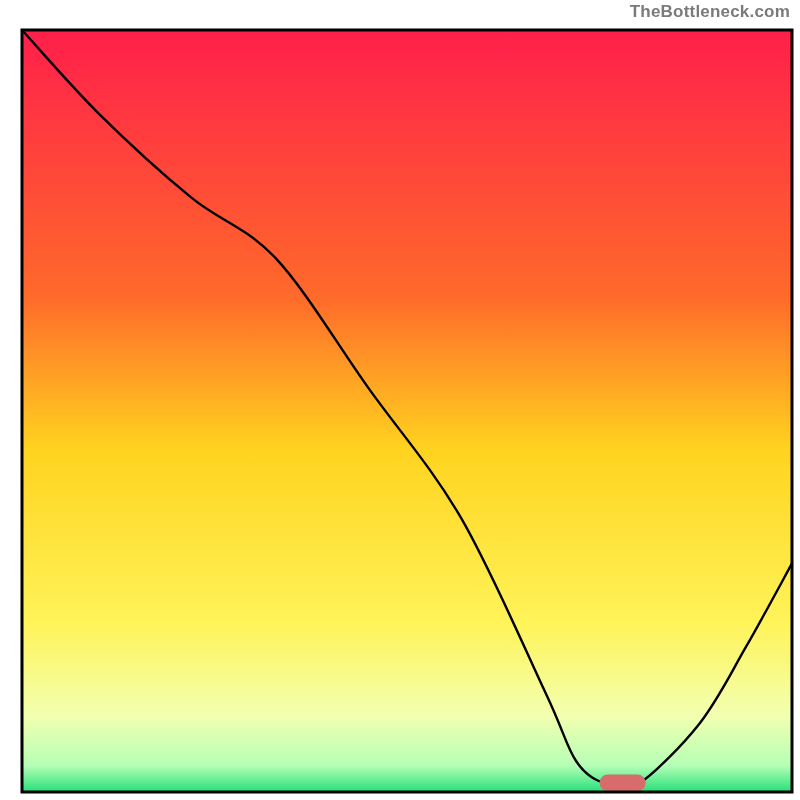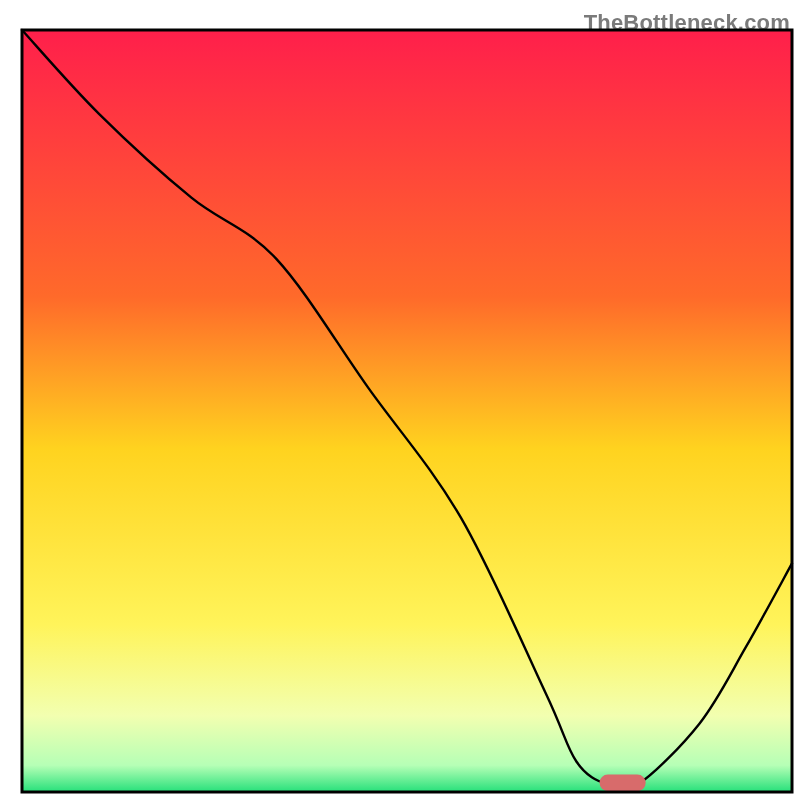--- a/index.html
+++ b/index.html
@@ -11,23 +11,23 @@
     font-family: Arial, Helvetica, sans-serif;
     overflow: hidden;
   }
   .frame {
     position: relative;
     width: 800px;
     height: 800px;
   }
   .watermark {
     position: absolute;
-    top: 10px;
+    top: 2px;
     right: 10px;
-    font-size: 22px;
+    font-size: 17px;
     font-weight: 600;
     color: #7a7a7a;
     letter-spacing: 0.2px;
     user-select: none;
   }
   svg.plot {
     position: absolute;
     left: 0;
     top: 0;
   }

